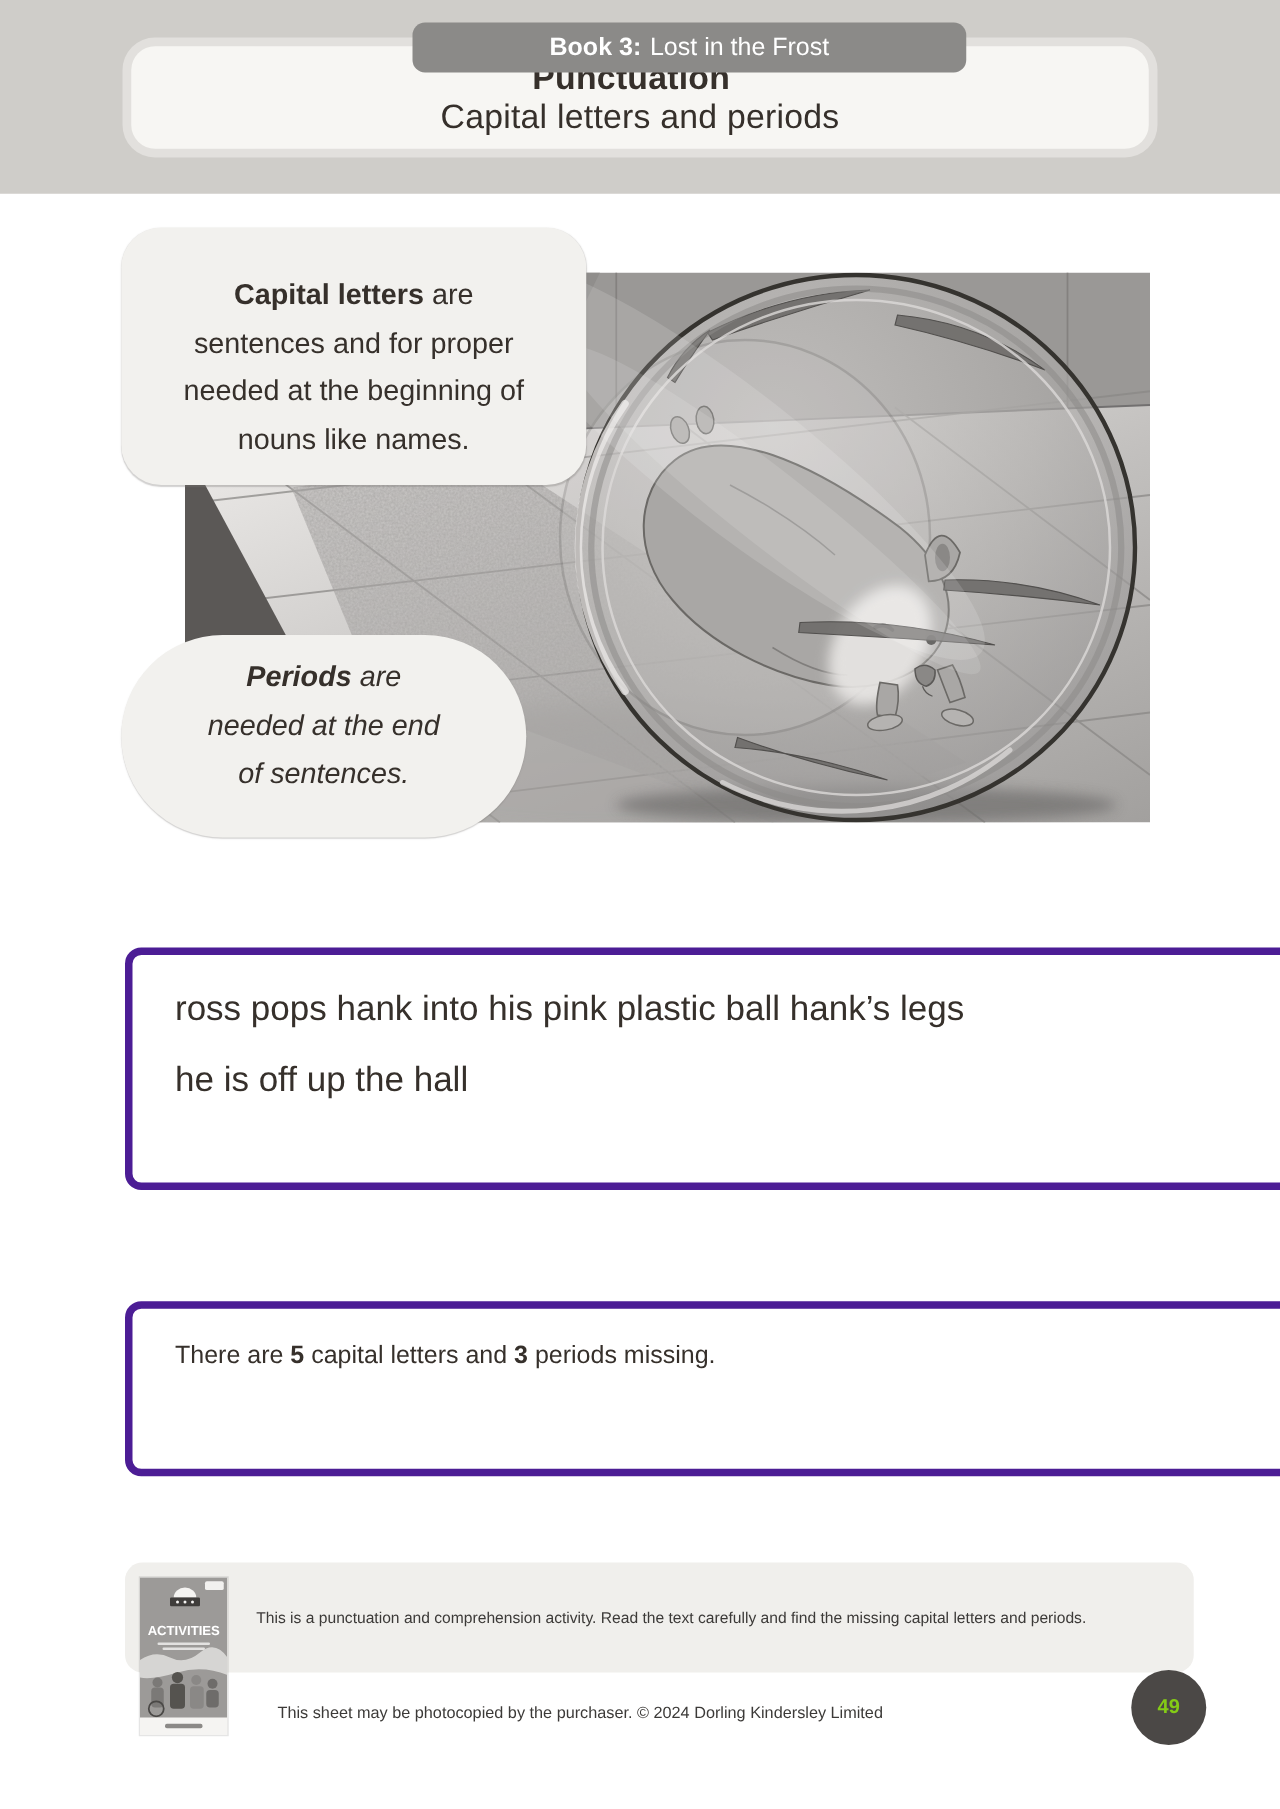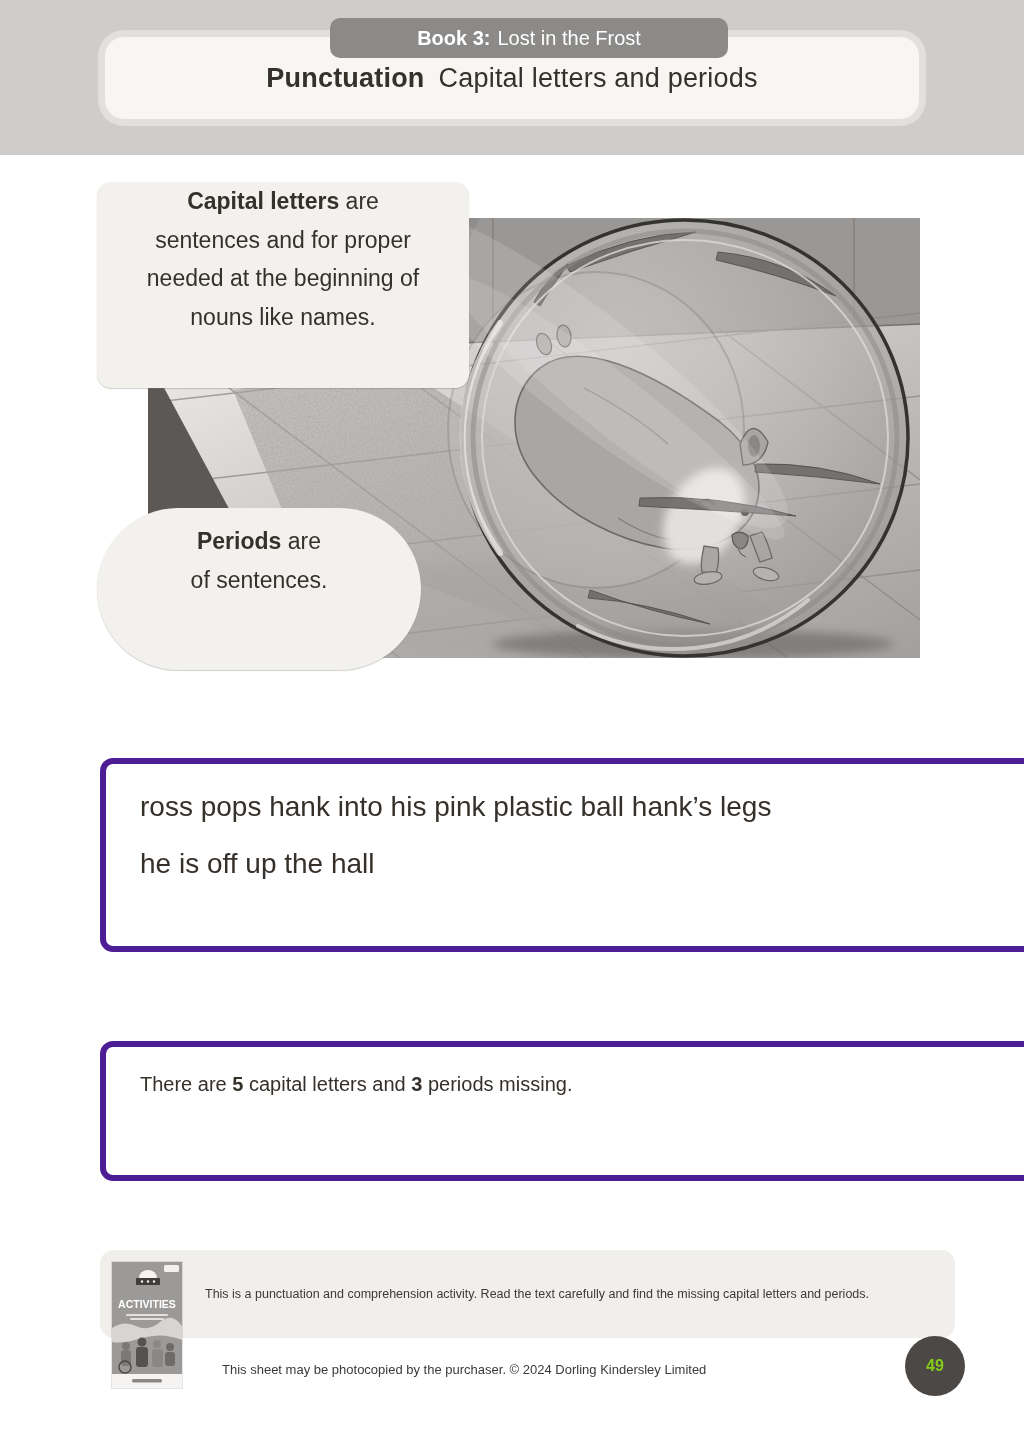--- a/index.html
+++ b/index.html
@@ -7,39 +7,39 @@
     position:relative; width:1024px; height:1447px; margin:0 auto;
     background:#ffffff; overflow:hidden;
     font-family:"Liberation Sans","DejaVu Sans",sans-serif;
     color:#36302b;
   }
   
   .banner{position:absolute;left:0;top:0;width:1024px;height:155px;background:#cfcdc9;}
   .title-ring{position:absolute;left:98px;top:30px;width:828px;height:96px;background:#e2e0dd;border-radius:26px;}
   .title-box{
     position:absolute;left:105px;top:37px;width:814px;height:82px;background:#f7f6f3;border-radius:19px;
-    display:flex;align-items:center;justify-content:center;font-size:27px;letter-spacing:.2px;
+    display:flex;align-items:center;justify-content:center;font-size:27px;letter-spacing:.2px;flex-direction:column;
   }
   .title-box .b{font-weight:bold;margin-right:14px;}
   .book-tab{
-    position:absolute;left:330px;top:18px;width:398px;height:40px;background:#8b8a88;border-radius:10px;
+    position:absolute;left:330px;top:18px;width:443px;height:40px;background:#8b8a88;border-radius:10px;
     color:#ffffff;font-size:20px;display:flex;align-items:center;justify-content:center;z-index:3;
   }
   .book-tab .b{font-weight:bold;margin-right:7px;}
   
   .illustration{position:absolute;left:148px;top:218px;width:772px;height:440px;z-index:1;}
   
   .bubble{
     position:absolute;background:#f2f1ee;color:#36302b;text-align:center;z-index:5;
     box-shadow:0 1px 1px rgba(120,118,114,.35);
     font-size:23px;line-height:38.5px;
   }
   .bubble .b{font-weight:bold;}
-  .bubble-capital{left:97px;top:182px;width:372px;height:206px;border-radius:14px;box-sizing:border-box;}
-  .bubble-periods{left:97px;top:508px;width:324px;height:162px;border-radius:82px;padding-top:14px;box-sizing:border-box;}
+  .bubble-capital{left:97px;top:182px;width:372px;height:206px;border-radius:32px;padding-top:34px;box-sizing:border-box;}
+  .bubble-periods{left:97px;top:508px;width:324px;height:162px;border-radius:82px;padding-top:14px;box-sizing:border-box;font-style:italic;}
   
   .text-box{
     position:absolute;left:100px;width:1022px;background:#ffffff;border:6px solid #4c1d95;border-radius:13px;
     box-sizing:border-box;z-index:2;
   }
   .passage-box{top:758px;height:194px;font-size:28px;line-height:57px;padding:14px 0 0 34px;white-space:nowrap;}
   .hint-box{top:1041px;height:140px;font-size:20px;line-height:47px;padding:14px 0 0 34px;white-space:nowrap;}
   .hint-box .b{font-weight:bold;}
   
   .footer-box{position:absolute;left:100px;top:1250px;width:855px;height:88px;background:#f0efec;border-radius:14px;z-index:1;}
@@ -172,20 +172,21 @@
 
   <div class="bubble bubble-capital">
     <div><span class="b">Capital letters</span><span> are</span></div>
     <div>sentences and for proper</div>
     <div>needed at the beginning of</div>
     <div>nouns like names.</div>
   </div>
 
   <div class="bubble bubble-periods">
     <div><span class="b">Periods</span><span> are</span></div>
+    <div>needed at the end</div>
     <div>of sentences.</div>
   </div>
 
   <div class="text-box passage-box">
     <div>ross pops hank into his pink plastic ball hank’s legs</div>
     <div>he is off up the hall</div>
   </div>
 
   <div class="text-box hint-box">
     <div><span>There are </span><span class="b">5</span><span> capital letters and </span><span class="b">3</span><span> periods missing.</span></div>

